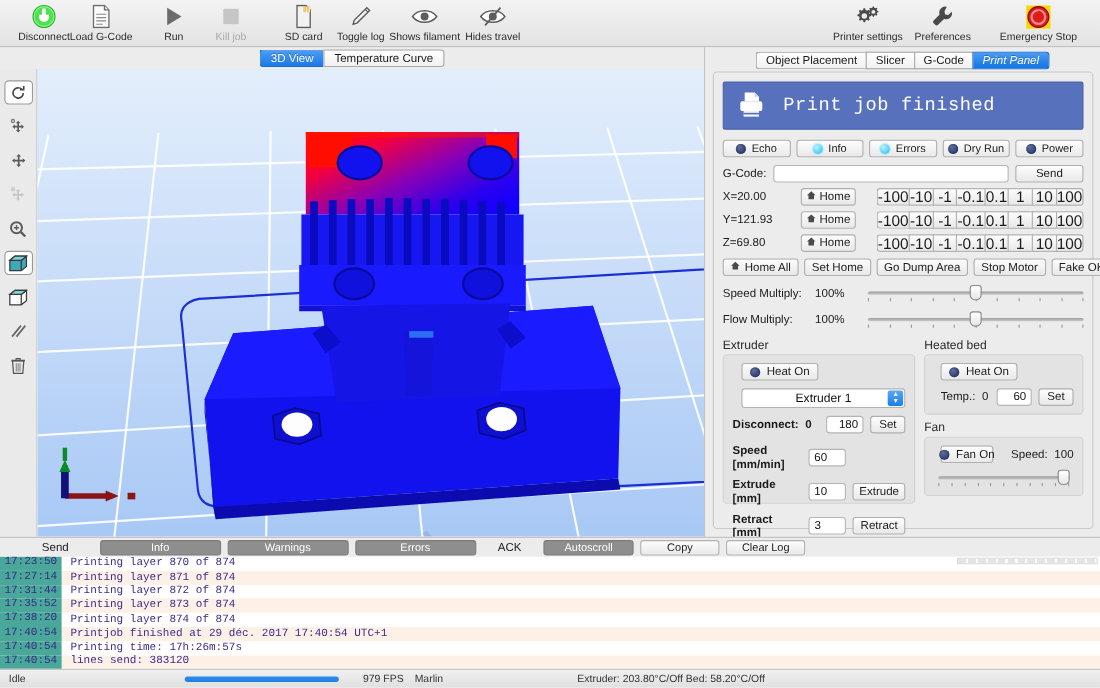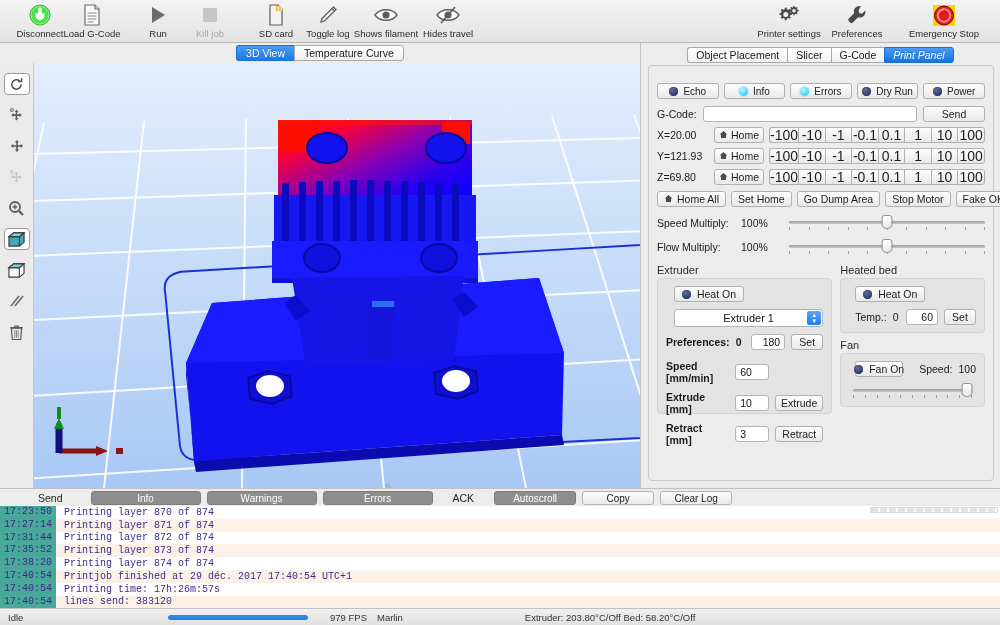--- a/index.html
+++ b/index.html
@@ -123,21 +123,21 @@
     display:flex; align-items:center;
   }
   .btn {
     border:1px solid #b0b0b0; border-radius:3px;
     background:linear-gradient(#fdfdfd,#e8e8e8);
     font-size:10.5px; color:#1c1c1c; height:16px; line-height:15px;
     display:flex; align-items:center; justify-content:center; padding:0 6px;
     white-space:nowrap;
   }
 
-  .axisrow { display:flex; align-items:center; gap:5px; margin-top:5px; }
+  .axisrow { display:flex; align-items:center; gap:19px; margin-top:5px; }
   .axislbl { width:52px; font-size:10.5px; }
   .homebtn { width:50px; gap:3px; }
   .steps { display:flex; flex:1; }
   .steps .btn {
     flex:1; border-radius:0; border-right:none; padding:0; font-size:14px;
   }
   .steps .btn:first-child { border-radius:3px 0 0 3px; }
   .steps .btn:last-child { border-radius:0 3px 3px 0; border-right:1px solid #b0b0b0; }
 
   .actrow { display:flex; gap:5px; margin-top:6px; }
@@ -547,20 +547,32 @@
   <div class="rightwrap">
     <div class="rtabs">
       <div class="rtab">Object Placement</div>
       <div class="rtab">Slicer</div>
       <div class="rtab">G-Code</div>
       <div class="rtab active">Print Panel</div>
     </div>
 
     <div class="rpanel">
 
+      <div class="banner">
+        <span>
+          <svg width="26" height="26" viewBox="0 0 26 26">
+            <path d="M7 2 h9 l4 4 v4 h-13 z" fill="#ffffff"></path>
+            <path d="M16 2 v4 h4" fill="#c9d2ef"></path>
+            <rect x="3" y="10" width="20" height="9" rx="2" fill="#ffffff"></rect>
+            <rect x="6" y="19" width="14" height="5" fill="#ffffff"></rect>
+            <rect x="6" y="20.5" width="14" height="1.6" fill="#5871bd"></rect>
+          </svg>
+        </span>
+        <span class="banner-txt">Print job finished</span>
+      </div>
 
       <div class="ledrow">
         <div class="ledbtn">
           <span class="led off"></span>
           <span>Echo</span>
         </div>
         <div class="ledbtn">
           <span class="led on"></span>
           <span>Info</span>
         </div>
@@ -723,21 +735,21 @@
             <div class="frow">
               <div class="combo" style="flex:1;margin-left:8px">
                 <span>Extruder 1</span>
                 <span class="combo-arrow">
                     <span>▴</span>
                     <span>▾</span>
                   </span>
               </div>
             </div>
             <div class="frow">
-              <span class="flbl">Preferences:</span>
+              <span class="flbl">Disconnect:</span>
               <span class="flbl">0</span>
               <input class="txtin" style="width: 34px; text-align: right; margin-left: auto;" value="180">
               <div class="btn" style="width:32px">Set</div>
             </div>
             <div class="frow" style="margin-top:10px">
               <span class="flbl">Speed [mm/min]</span>
               <input class="txtin" style="width: 34px; margin-left: auto; margin-right: 54px;" value="60">
             </div>
             <div class="frow">
               <span class="flbl">Extrude [mm]</span>

